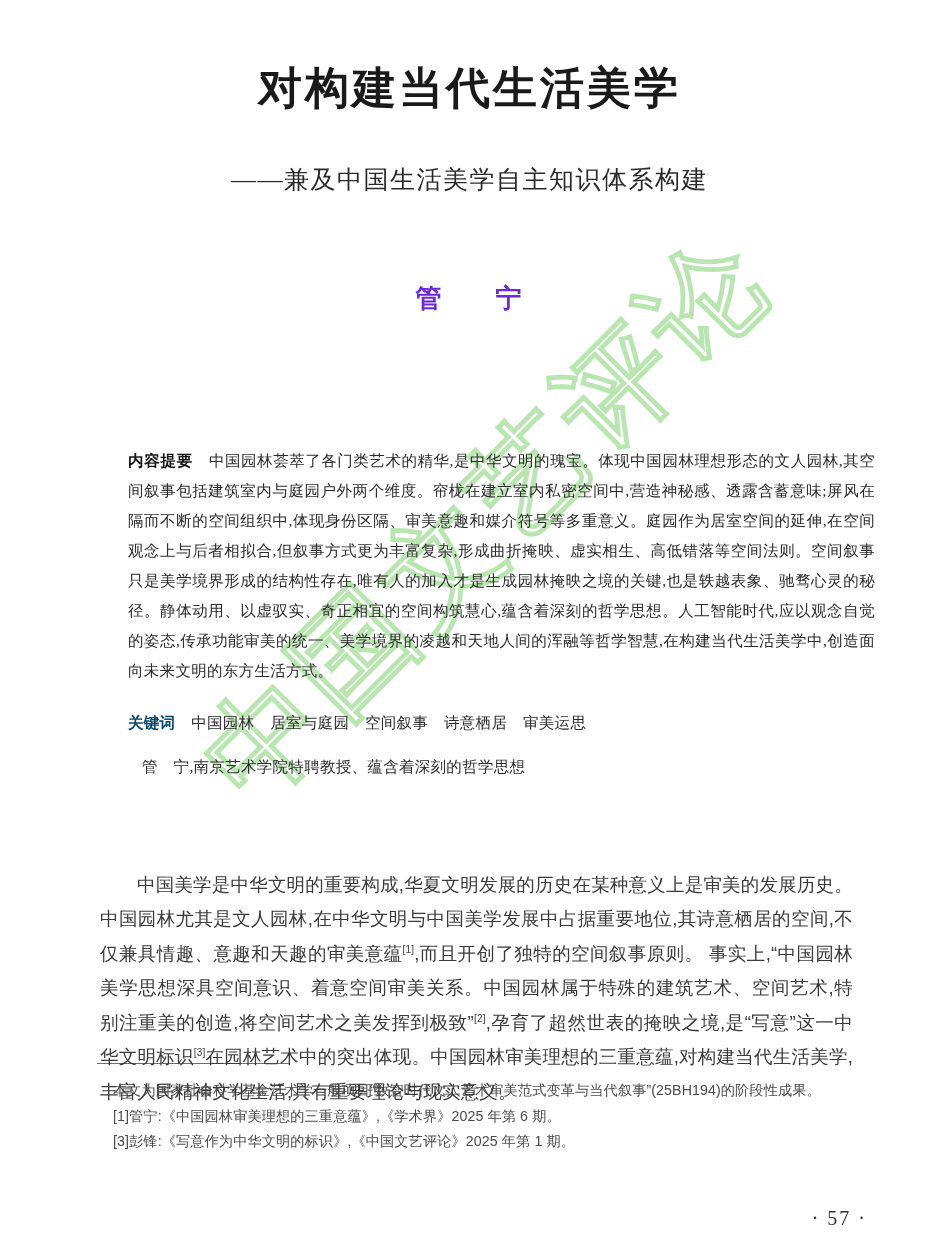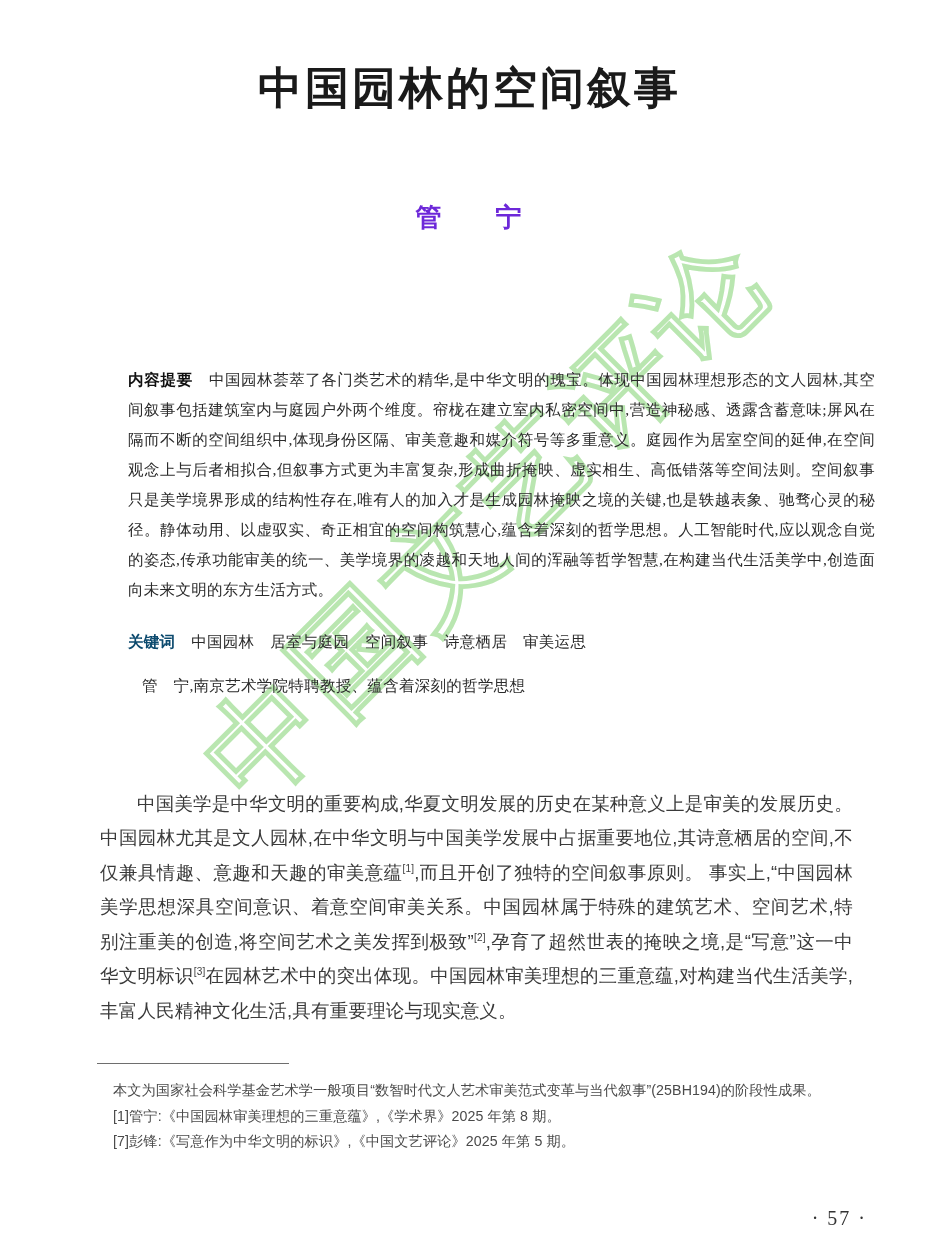--- a/index.html
+++ b/index.html
@@ -184,22 +184,23 @@
   <div class="watermark">
     <svg viewBox="0 0 700 620" xmlns="http://www.w3.org/2000/svg" aria-hidden="true">
       <g transform="rotate(-45 350 310)">
         <text class="wm-text" x="350" y="360" text-anchor="middle">中国文艺评论</text>
       </g>
     </svg>
   </div>
 
   <div class="content">
 
-    <h1 class="title">中国园林的空间叙事</h1>
-
+    <h1 class="title">对构建当代生活美学</h1>
+
+    <div class="subtitle">——兼及中国生活美学自主知识体系构建</div>
 
     <div class="author">管　宁</div>
 
     <div class="abstract-block">
       <p class="abstract"><span class="lbl">内容提要</span>　<span>中国园林荟萃了各门类艺术的精华,是中华文明的瑰宝。体现中国园林理想形态的文人园林,其空间叙事包括建筑室内与庭园户外两个维度。帘栊在建立室内私密空间中,营造神秘感、透露含蓄意味;屏风在隔而不断的空间组织中,体现身份区隔、审美意趣和媒介符号等多重意义。庭园作为居室空间的延伸,在空间观念上与后者相拟合,但叙事方式更为丰富复杂,形成曲折掩映、虚实相生、高低错落等空间法则。空间叙事只是美学境界形成的结构性存在,唯有人的加入才是生成园林掩映之境的关键,也是轶越表象、驰骛心灵的秘径。静体动用、以虚驭实、奇正相宜的空间构筑慧心,蕴含着深刻的哲学思想。人工智能时代,应以观念自觉的姿态,传承功能审美的统一、美学境界的凌越和天地人间的浑融等哲学智慧,在构建当代生活美学中,创造面向未来文明的东方生活方式。</span></p>
 
       <p class="kw"><span class="lbl">关键词</span>　<span>中国园林　居室与庭园　空间叙事　诗意栖居　审美运思</span></p>
 
       <p class="affil">管　宁,南京艺术学院特聘教授、蕴含着深刻的哲学思想</p>
     </div>
@@ -207,19 +208,19 @@
     <div class="body-block">
       <p class="body-p"><span>中国美学是中华文明的重要构成,华夏文明发展的历史在某种意义上是审美的发展历史。中国园林尤其是文人园林,在中华文明与中国美学发展中占据重要地位,其诗意栖居的空间,不仅兼具情趣、意趣和天趣的审美意蕴</span><sup>[1]</sup><span>,而且开创了独特的空间叙事原则。 事实上,“中国园林美学思想深具空间意识、着意空间审美关系。中国园林属于特殊的建筑艺术、空间艺术,特别注重美的创造,将空间艺术之美发挥到极致”</span><sup>[2]</sup><span>,孕育了超然世表的掩映之境,是“写意”这一中华文明标识</span><sup>[3]</sup><span>在园林艺术中的突出体现。中国园林审美理想的三重意蕴,对构建当代生活美学,丰富人民精神文化生活,具有重要理论与现实意义。</span></p>
     </div>
 
   </div>
 
   <div class="fn-rule"></div>
 
   <div class="footnotes">
     <p class="fn">本文为国家社会科学基金艺术学一般项目“数智时代文人艺术审美范式变革与当代叙事”(25BH194)的阶段性成果。</p>
-    <p class="fn">[1]管宁:《中国园林审美理想的三重意蕴》,《学术界》2025 年第 8 期。</p>
-    <p class="fn">[7]彭锋:《写意作为中华文明的标识》,《中国文艺评论》2025 年第 5 期。</p>
+    <p class="fn">[1]管宁:《中国园林审美理想的三重意蕴》,《学术界》2025 年第 6 期。</p>
+    <p class="fn">[3]彭锋:《写意作为中华文明的标识》,《中国文艺评论》2025 年第 1 期。</p>
   </div>
 
   <div class="page-num">· 57 ·</div>
 
 </div>
 
 </body></html>

